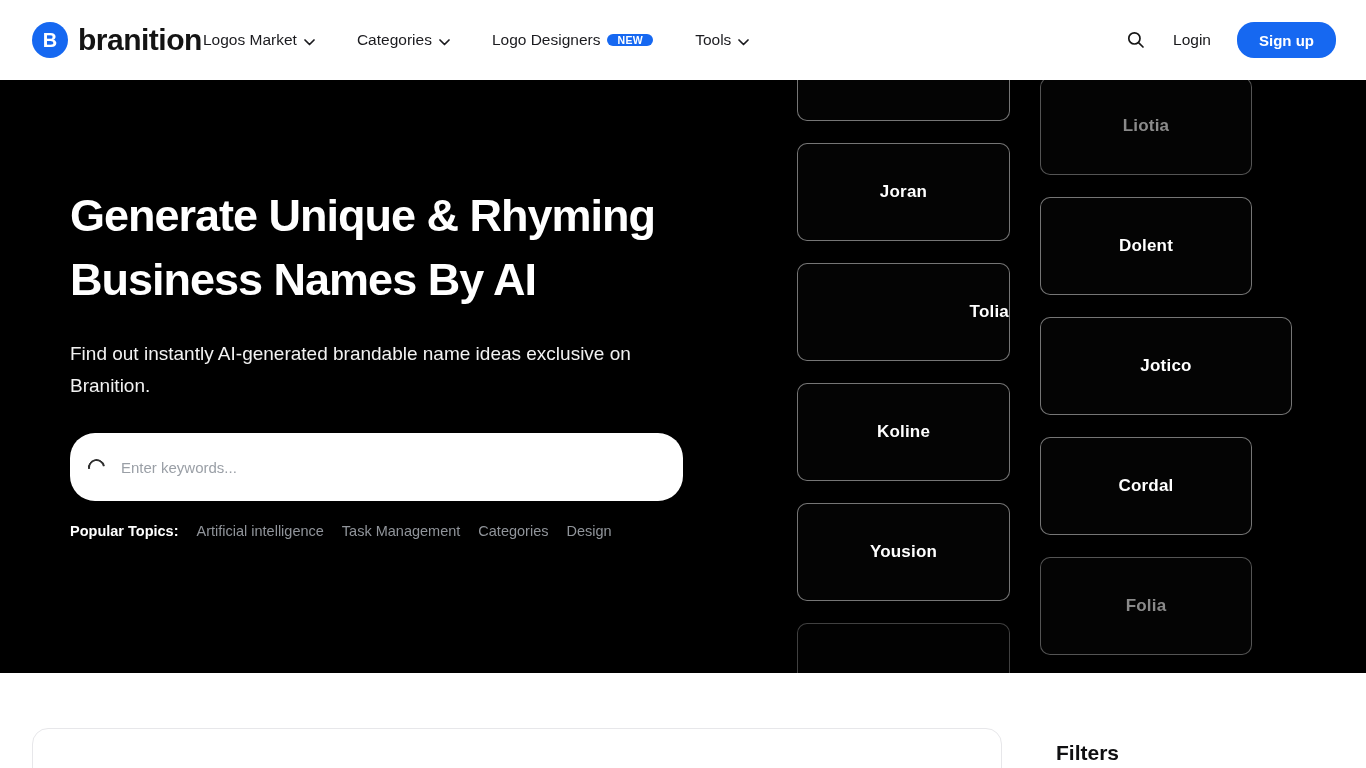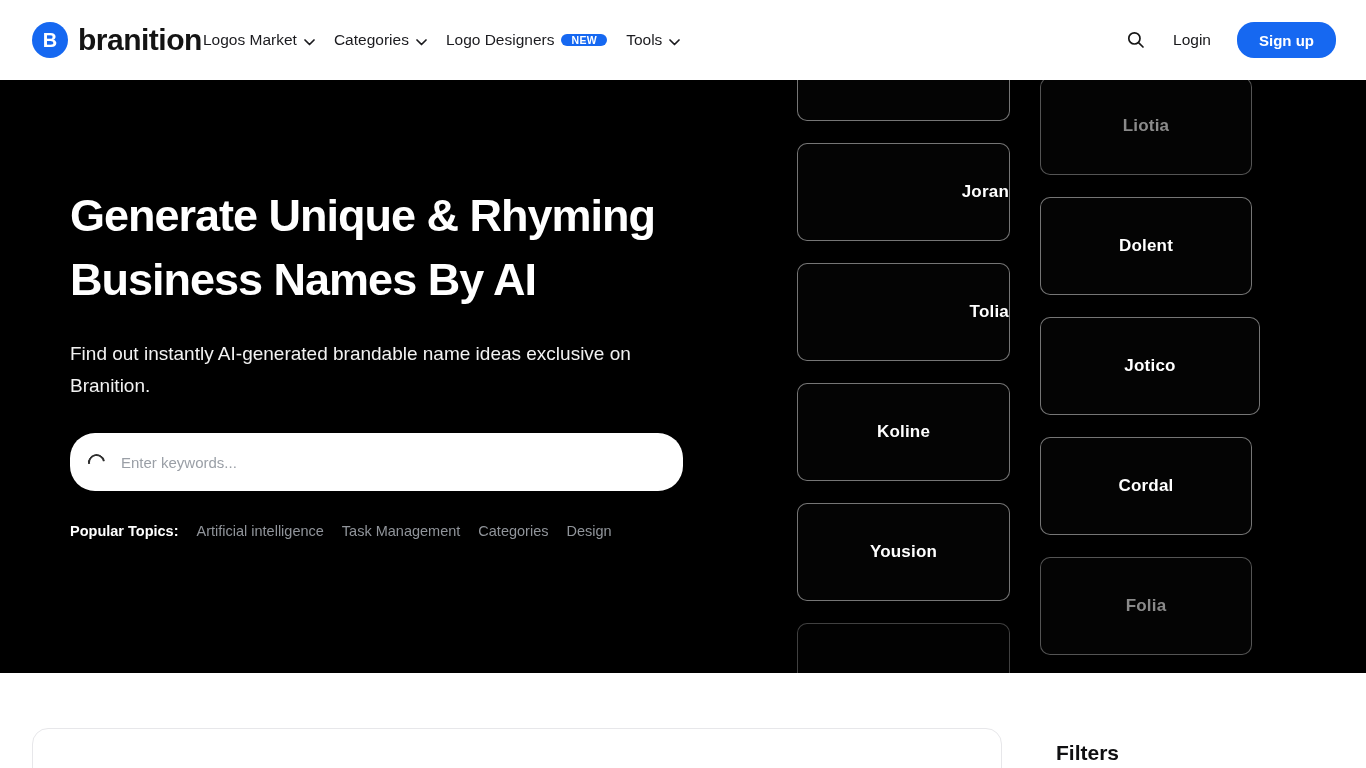--- a/index.html
+++ b/index.html
@@ -6,38 +6,38 @@
   html,body { width:1366px; height:768px; overflow:hidden; background:#fff;
     font-family:"Liberation Sans","DejaVu Sans",sans-serif; }
 
   
   .header { position:relative; height:80px; background:#fff; display:flex; align-items:center; }
   .brand { position:absolute; left:32px; top:0; height:80px; display:flex; align-items:center; gap:10px; cursor:pointer; }
   .logo-circle { width:36px; height:36px; border-radius:50%; background:#1668f1; color:#fff;
     display:flex; align-items:center; justify-content:center; font-size:20px; font-weight:bold; }
   .brand-name { font-size:30px; font-weight:bold; color:#141414; letter-spacing:-0.5px; }
 
-  .nav { position:absolute; left:203px; top:0; height:80px; display:flex; align-items:center; gap:19px; }
+  .nav { position:absolute; left:203px; top:0; height:80px; display:flex; align-items:center; gap:42px; }
   .nav-item { display:flex; align-items:center; gap:7px; font-size:15.5px; color:#1b1b1f; font-weight:500; cursor:pointer; text-decoration:none; }
   .chev { display:inline-block; margin-top:2px; }
   .badge-new { background:#1668f1; color:#fff; font-size:10.5px; font-weight:bold; letter-spacing:0.4px;
     padding:0 10px; border-radius:999px; }
 
   .header-right { position:absolute; right:30px; top:0; height:80px; display:flex; align-items:center; gap:26px; }
   .search-btn { width:22px; height:22px; cursor:pointer; display:flex; align-items:center; justify-content:center; }
   .login-link { font-size:15.5px; color:#17171a; font-weight:400; cursor:pointer; text-decoration:none; }
   .signup-btn { background:#1668f1; color:#fff; border:none; border-radius:17px; font-size:15px; font-weight:bold;
     padding:0 22px; height:36px; cursor:pointer; font-family:inherit; }
 
   
   .hero { position:relative; height:593px; background:#000; overflow:hidden; }
   .hero-title { position:absolute; left:70px; top:104px; color:#fff; font-size:45px; font-weight:800;
     line-height:64px; letter-spacing:-1px; }
   .hero-sub { position:absolute; left:70px; top:258px; width:625px; color:#f2f2f2; font-size:19px; line-height:32px; font-weight:400; }
-  .searchbar { position:absolute; left:70px; top:353px; width:613px; height:58px; background:#fff; border-radius:25px;
+  .searchbar { position:absolute; left:70px; top:353px; width:613px; height:68px; background:#fff; border-radius:25px;
     display:flex; align-items:center; padding:0 18px; gap:16px; }
   .spinner { width:17px; height:17px; border-radius:50%; border:2.5px solid transparent;
     border-top-color:#2e2e2e; border-right-color:#2e2e2e; transform:rotate(-55deg); flex:0 0 auto; }
   .searchbar input { flex:1; border:none; outline:none; font-size:15px; color:#111; font-family:inherit; background:transparent; }
   .searchbar input::placeholder { color:#9a9fa6; }
   .topics { position:absolute; left:70px; top:443px; display:flex; align-items:center; gap:18px; font-size:14.5px; }
   .topics-label { color:#fff; font-weight:bold; }
   .topic-link { color:#90949a; text-decoration:none; cursor:pointer; }
 
   
@@ -124,21 +124,21 @@
     <span class="topics-label">Popular Topics:</span>
     <a class="topic-link">Artificial intelligence</a>
     <a class="topic-link">Task Management</a>
     <a class="topic-link">Categories</a>
     <a class="topic-link">Design</a>
   </div>
 
   <div class="ncard" style="left:797px; top:-57px;">
       <span></span>
     </div>
-  <div class="ncard" style="left:797px; top:63px;justify-content:flex-end;">
+  <div class="ncard" style="left:797px; top:63px;">
       <span>Joran</span>
     </div>
   <div class="ncard" style="left:797px; top:183px;justify-content:flex-end;">
       <span>Tolia</span>
     </div>
   <div class="ncard" style="left:797px; top:303px;">
       <span>Koline</span>
     </div>
   <div class="ncard" style="left:797px; top:423px;">
       <span>Yousion</span>
@@ -146,21 +146,21 @@
   <div class="ncard dim" style="left:797px; top:543px;">
       <span></span>
     </div>
 
   <div class="ncard faded" style="left:1040px; top:-3px;  width:212px;">
       <span>Liotia</span>
     </div>
   <div class="ncard" style="left:1040px; top:117px; width:212px;">
       <span>Dolent</span>
     </div>
-  <div class="ncard" style="left:1040px; top:237px; width:220px;">
+  <div class="ncard" style="left:1040px; top:237px; width:252px;">
       <span>Jotico</span>
     </div>
   <div class="ncard" style="left:1040px; top:357px; width:212px;">
       <span>Cordal</span>
     </div>
   <div class="ncard faded" style="left:1040px; top:477px; width:212px;">
       <span>Folia</span>
     </div>
 </section>
 

